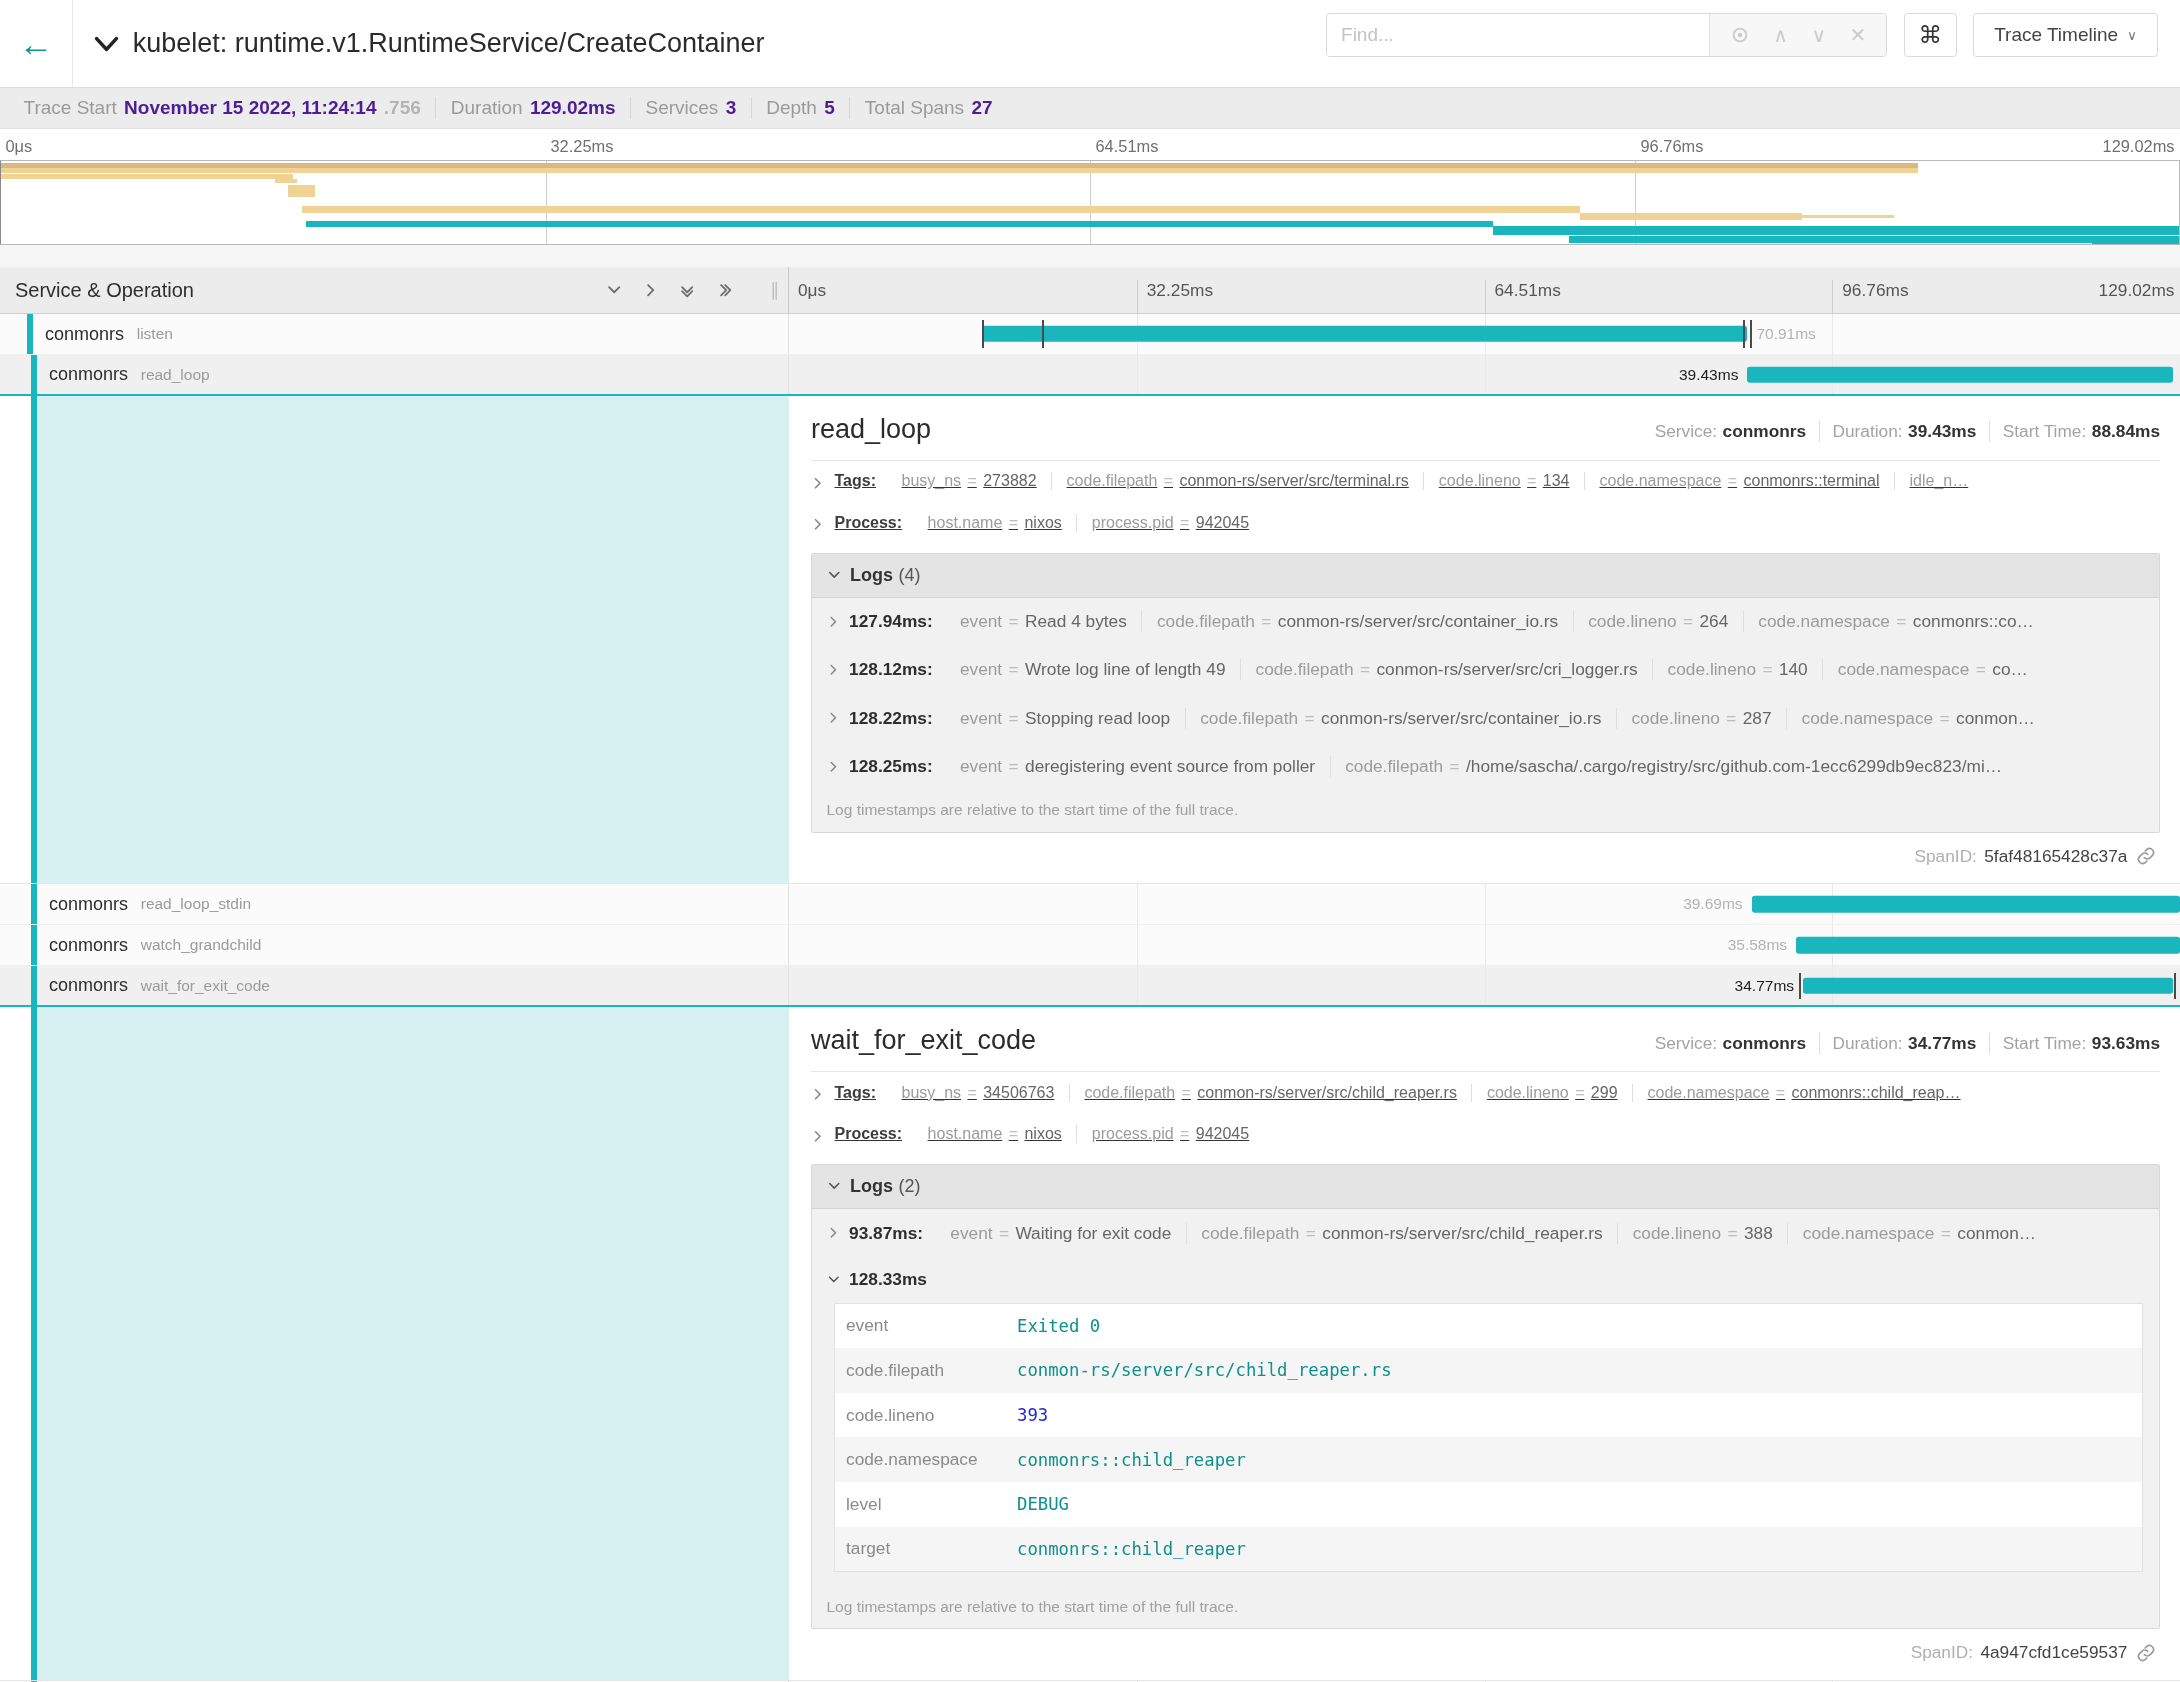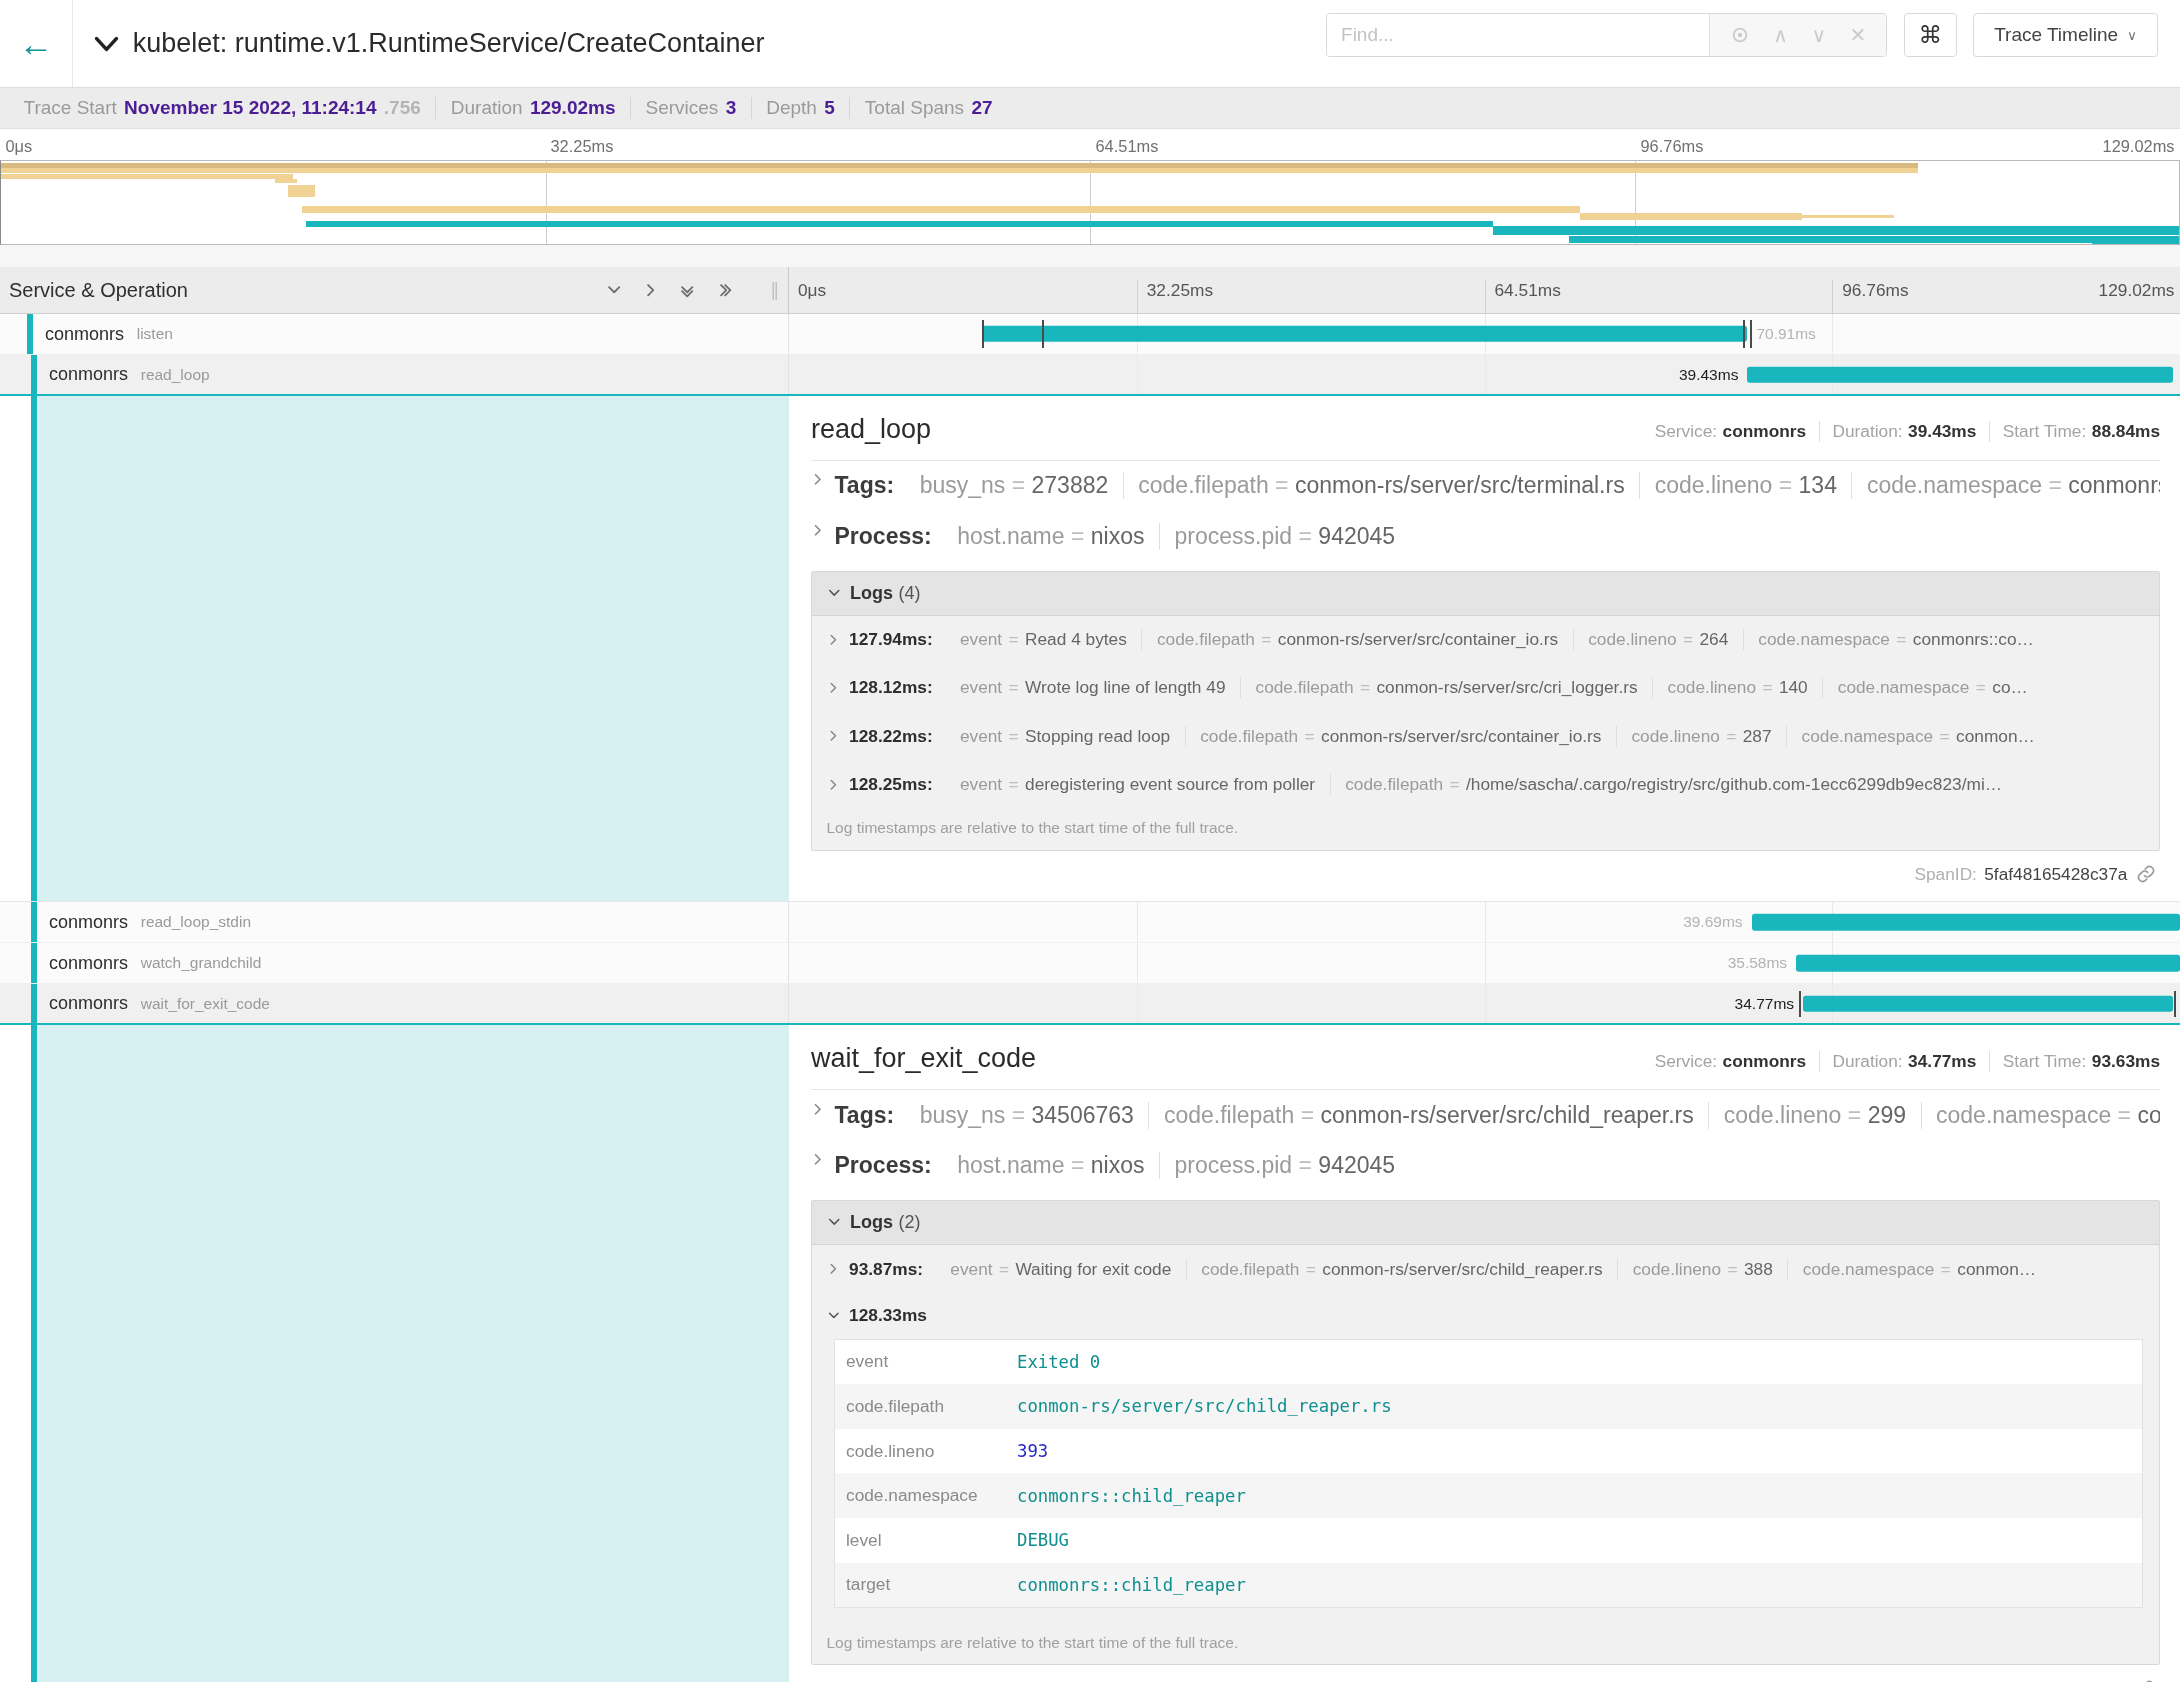--- a/index.html
+++ b/index.html
@@ -40,21 +40,21 @@
   
   .axis-row { position:relative; height:31px; font-size:16.4px; color:#707070; background:#fff; }
   .axis-row .tick { position:absolute; bottom:3.6px; }
   .minimap { position:relative; height:85px; border:0.9px solid #b9b9b9; border-left:1.8px solid #8a8a8a; background:#fff; overflow:hidden; }
   .minimap .vgrid { position:absolute; top:0; bottom:0; width:0.9px; background:#cfcfcf; }
   .mm-bar { position:absolute; }
   .mm-gap { height:22px; background:#f6f6f6; }
 
   
   .grid-header { height:47px; display:flex; background:#ececec; border-bottom:0.9px solid #cfcfcf; font-size:20px; }
-  .gh-left { width:789px; position:relative; display:flex; align-items:center; padding-left:9px; border-right:0.9px solid #c9c9c9; }
+  .gh-left { width:789px; position:relative; display:flex; align-items:center; padding-left:15px; border-right:0.9px solid #c9c9c9; }
   .gh-title { color:#2f2f2f; }
   .gh-icons { position:absolute; right:56px; display:flex; gap:20px; align-items:center; }
   .gh-grip { position:absolute; right:9px; color:#bdbdbd; font-size:18px; }
   .gh-right { flex:1; position:relative; font-size:17.3px; color:#555; }
   .gh-right .tick { position:absolute; top:12.7px; padding-left:9px; border-left:0.9px solid #cfcfcf; height:35px; }
   .gh-right .tick.first { border-left:none; }
   .gh-right .tick.last { border-left:none; right:5.5px; padding-left:0; }
 
   
   .span-row { display:flex; height:41px; position:relative; background:#fbfbfb; border-bottom:0.9px solid #f0f0f0; }
@@ -75,21 +75,21 @@
   .dleft { width:789px; position:relative; flex-shrink:0; }
   .dleft .fill { position:absolute; left:37px; right:0; top:0; bottom:0; background:#d7f0f1; }
   .dleft .accent { left:31px; }
   .dright { flex:1; padding:18px 20px 11px 22px; min-width:0; }
   .d-head { display:flex; justify-content:space-between; align-items:flex-start; padding-bottom:14.5px; border-bottom:1.8px solid #e7e7e7; }
   .d-name { font-size:27px; color:#2b2b2b; }
   .d-meta { display:flex; font-size:17.3px; margin-top:7.3px; }
   .d-meta .mi { padding:0 12.7px; border-right:0.9px solid #ddd; color:#a3a3a3; white-space:nowrap; }
   .d-meta .mi:last-child { border-right:none; padding-right:0; }
   .d-meta b { color:#333; margin-left:5.5px; }
-  .d-row { display:flex; align-items:flex-start; padding:11.8px 0; font-size:23px; overflow:hidden; white-space:nowrap; }
+  .d-row { display:flex; align-items:flex-end; padding:11.8px 0; font-size:16px; overflow:hidden; white-space:nowrap;text-decoration:underline; }
   .d-row .chev { margin-right:9px; flex-shrink:0; }
   .d-row .rlabel { font-weight:bold; color:#3c3c3c; margin-right:11px; }
   .pill { padding:0 14.5px; border-right:0.9px solid #dedede; white-space:nowrap; }
   .pill:last-child { border-right:none; }
   .pk { color:#9b9b9b; } .peq { color:#bdbdbd; margin:0 6.4px; } .pv { color:#666; }
   .logs-box { border:0.9px solid #d8d8d8; background:#f1f1f1; margin-top:9px; border-radius:1.8px; }
   .logs-head { background:#e4e4e4; border-bottom:0.9px solid #d4d4d4; padding:11px 14.5px; font-size:18px;
                display:flex; align-items:center; }
   .logs-head b { color:#333; margin:0 5.5px 0 9px; }
   .logs-head .cnt { color:#555; }

